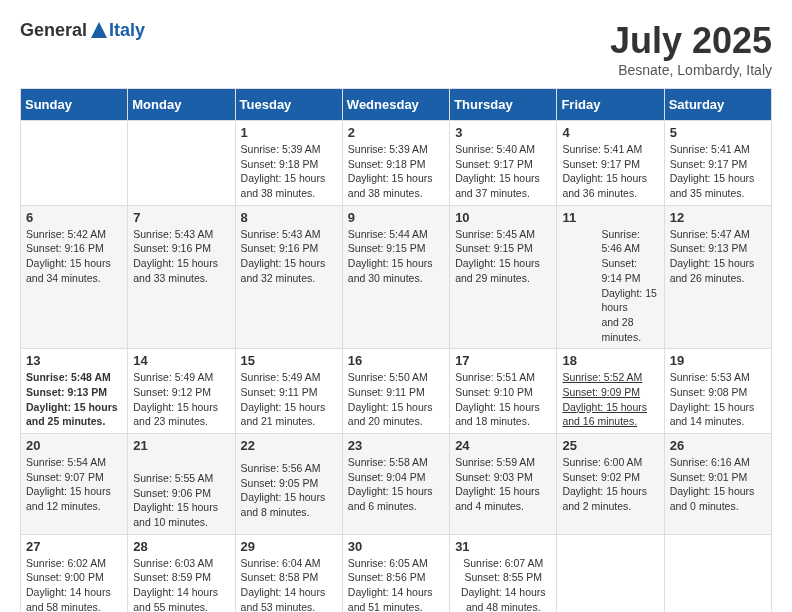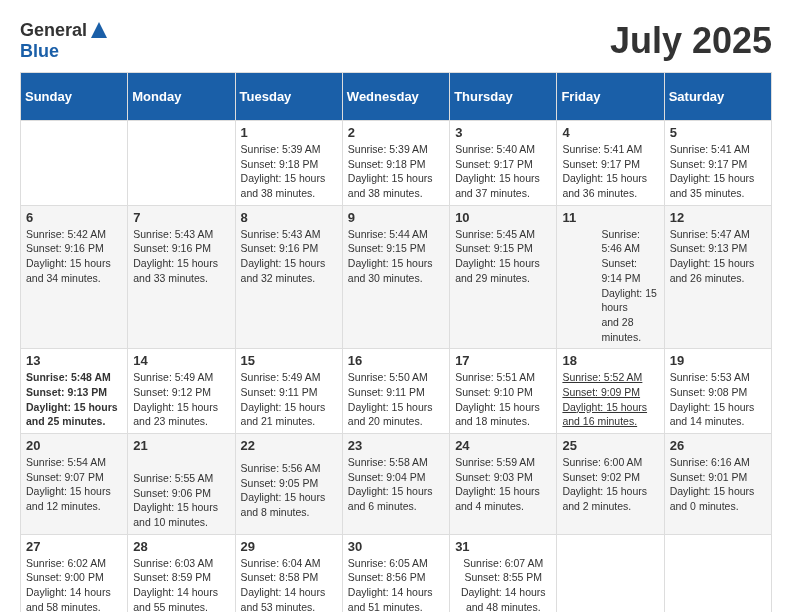--- a/index.html
+++ b/index.html
@@ -11,21 +11,21 @@
       padding: 20px;
     }
     .header {
       display: flex;
       justify-content: space-between;
       align-items: flex-start;
       margin-bottom: 10px;
     }
     .logo {
       display: flex;
-      flex-direction: column;
+      flex-direction: row;
       align-items: flex-start;
     }
     .logo-text-general {
       font-size: 18px;
       font-weight: bold;
       color: #333;
     }
     .logo-text-blue {
       font-size: 18px;
       font-weight: bold;
@@ -48,21 +48,21 @@
       color: #555;
     }
     .calendar {
       width: 100%;
       border-collapse: collapse;
       font-size: 11px;
     }
     .calendar th {
       background: #1a5fa8;
       color: #fff;
-      padding: 16px 4px;
+      padding: 8px 4px;
       text-align: left;
       font-size: 13px;
       border: 1px solid #ddd;
     }
     .calendar td {
       border: 1px solid #ddd;
       padding: 4px 5px;
       vertical-align: top;
       width: calc(100% / 7);
       min-height: 80px;
@@ -91,25 +91,26 @@
 
 <div class="header">
   <div class="logo">
     <div class="logo-row">
       <span class="logo-text-general">General</span>
       <svg width="20" height="20" viewBox="0 0 20 20" style="margin-left:2px; margin-top:-2px;">
         <polygon points="2,18 10,2 18,18" fill="#1a5fa8"></polygon>
       </svg>
     </div>
     <div>
-      <span class="logo-text-blue">Blue</span>
+      <span class="logo-text-blue">Italy</span>
     </div>
   </div>
   <div class="title-block">
     <div class="month-title">July 2025</div>
+    <div class="location-title">Besnate, Lombardy, Italy</div>
   </div>
 </div>
 
 <table class="calendar">
   <thead>
     <tr>
     <th>Sunday</th>
         <th>Monday</th>
         <th>Tuesday</th>
         <th>Wednesday</th>

